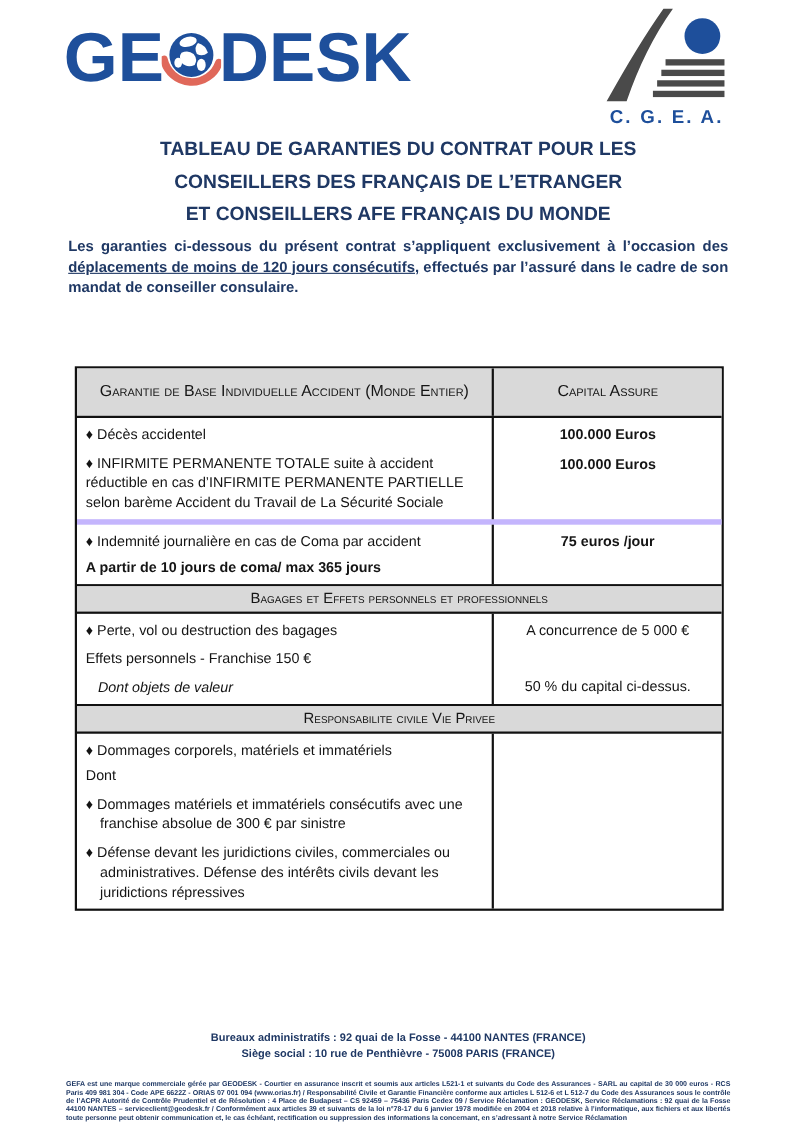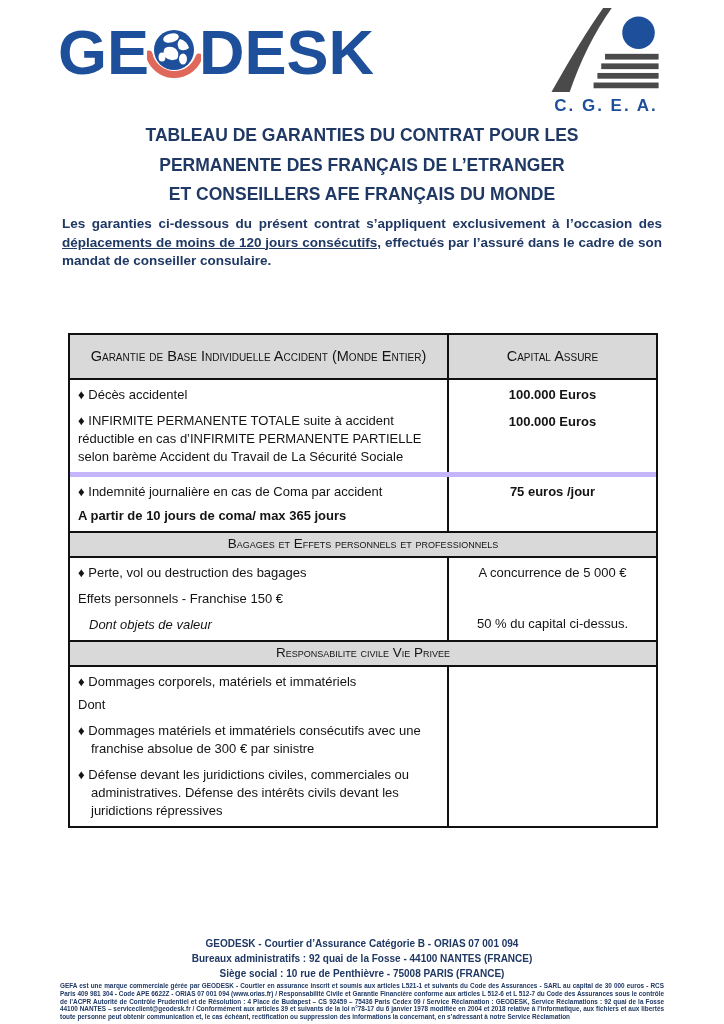--- a/index.html
+++ b/index.html
@@ -85,21 +85,21 @@
       <rect x="64" y="50" width="56" height="6" fill="#4a4a4a"></rect>
       <rect x="60" y="60" width="60" height="6" fill="#4a4a4a"></rect>
       <rect x="56" y="70" width="64" height="6" fill="#4a4a4a"></rect>
       <rect x="52" y="80" width="68" height="6" fill="#4a4a4a"></rect>
     </svg></span>
     <div class="cgea-txt">C. G. E. A.</div>
   </div>
 
   <div class="title">
     <div>TABLEAU DE GARANTIES DU CONTRAT POUR LES</div>
-    <div>PERMANENTE DES FRANÇAIS DE L’ETRANGER</div>
+    <div>CONSEILLERS DES FRANÇAIS DE L’ETRANGER</div>
     <div>ET CONSEILLERS AFE FRANÇAIS DU MONDE</div>
   </div>
 
   <div class="intro"><span>Les garanties ci-dessous du présent contrat s’appliquent exclusivement à l’occasion des </span><span class="u">déplacements de moins de 120 jours consécutifs,</span><span> effectués par l’assuré dans le cadre de son mandat de conseiller consulaire.</span></div>
 
   <div class="gtable">
 
     <div class="trow thead">
       <div class="lcell">Garantie de Base Individuelle Accident (Monde Entier)</div>
       <div class="rcell">Capital Assure</div>
@@ -147,20 +147,19 @@
         <div class="v1 hang"><span>♦</span> <span>Dommages corporels, matériels et immatériels</span></div>
         <div class="dont">Dont</div>
         <div class="m8 hang"><span>♦</span> <span>Dommages matériels et immatériels consécutifs avec une franchise absolue de 300 € par sinistre</span></div>
         <div class="m8 hang"><span>♦</span> <span>Défense devant les juridictions civiles, commerciales ou administratives. Défense des intérêts civils devant les juridictions répressives</span></div>
       </div>
     </div>
 
   </div>
 
   <div class="footer-lines">
-    <div>GEODESK - Courtier d’Assurance Catégorie B - ORIAS 07 001 094</div>
     <div>Bureaux administratifs : 92 quai de la Fosse - 44100 NANTES (FRANCE)</div>
     <div>Siège social : 10 rue de Penthièvre - 75008 PARIS (FRANCE)</div>
   </div>
 
   <div class="legal">GEFA est une marque commerciale gérée par GEODESK - Courtier en assurance inscrit et soumis aux articles L521-1 et suivants du Code des Assurances - SARL au capital de 30 000 euros - RCS Paris 409 981 304 - Code APE 6622Z - ORIAS 07 001 094 (www.orias.fr) / Responsabilité Civile et Garantie Financière conforme aux articles L 512-6 et L 512-7 du Code des Assurances sous le contrôle de l’ACPR Autorité de Contrôle Prudentiel et de Résolution : 4 Place de Budapest – CS 92459 – 75436 Paris Cedex 09 / Service Réclamation : GEODESK, Service Réclamations : 92 quai de la Fosse 44100 NANTES – serviceclient@geodesk.fr / Conformément aux articles 39 et suivants de la loi n°78-17 du 6 janvier 1978 modifiée en 2004 et 2018 relative à l’informatique, aux fichiers et aux libertés toute personne peut obtenir communication et, le cas échéant, rectification ou suppression des informations la concernant, en s’adressant à notre Service Réclamation</div>
 
 </div>
 
 </body></html>

